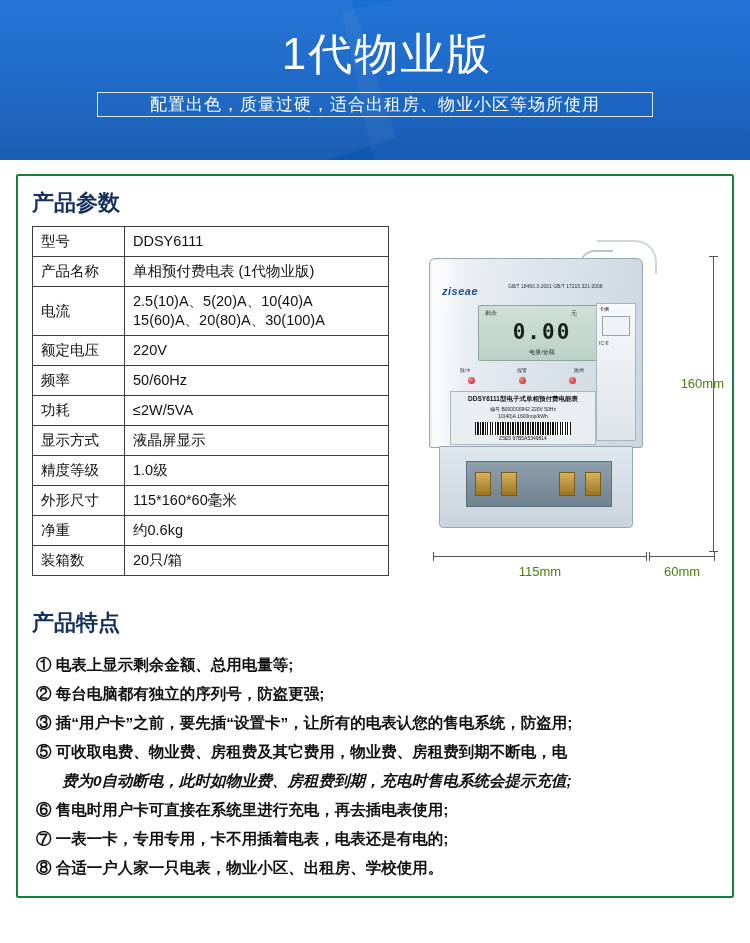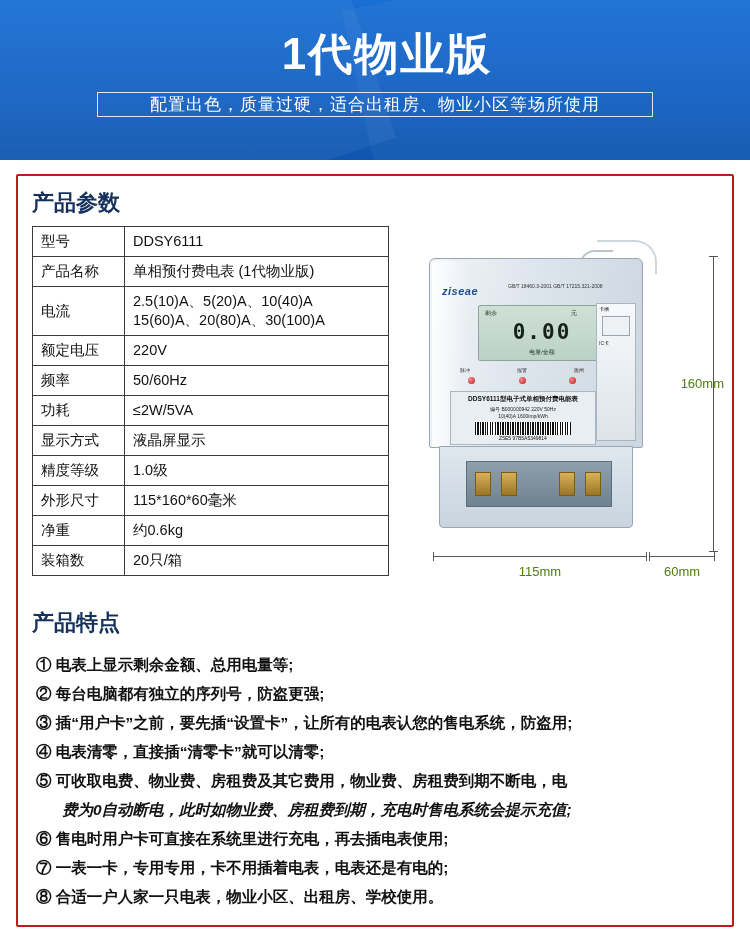--- a/index.html
+++ b/index.html
@@ -36,21 +36,21 @@
     background: rgba(255,255,255,0.04);
     transform: rotate(-12deg);
   }
   .header-title {
     position: relative;
     margin: 0;
     padding-top: 28px;
     text-align: center;
     font-size: 44px;
     line-height: 52px;
-    font-weight: bold;
+    font-weight: normal;
     color: #ffffff;
     letter-spacing: 2px;
     padding-left: 24px;
   }
   .header-sub-wrap {
     position: relative;
     margin: 12px auto 0;
     width: 556px;
     border: 1px solid rgba(255,255,255,0.85);
     height: 25px;
@@ -66,21 +66,21 @@
 
   
   .panel {
     position: relative;
     margin: 0;
     padding: 14px 16px 0 16px;
     width: 750px;
     background: #ffffff;
   }
   .section-box {
-    border: 2px solid #b91c1c;
+    border: 2px solid #15803d;
     border-radius: 2px;
     padding: 0;
   }
   .section-title {
     font-size: 22px;
     font-weight: bold;
     color: #15325c;
     padding: 12px 14px 8px 14px;
     margin: 0;
   }
@@ -442,21 +442,20 @@
         <div class="dim dim-h2">60mm</div>
         <div class="dim dim-v">160mm</div>
       </div>
     </div>
 
     <h2 class="section-title">产品特点</h2>
     <div class="features">
       <div class="feat-line">① 电表上显示剩余金额、总用电量等;</div>
       <div class="feat-line">② 每台电脑都有独立的序列号，防盗更强;</div>
       <div class="feat-line">③ 插“用户卡”之前，要先插“设置卡”，让所有的电表认您的售电系统，防盗用;</div>
-      <div class="feat-line">④ 电表清零，直接插“清零卡”就可以清零;</div>
       <div class="feat-line">⑤ 可收取电费、物业费、房租费及其它费用，物业费、房租费到期不断电，电</div>
       <div class="feat-cont">费为0自动断电，此时如物业费、房租费到期，充电时售电系统会提示充值;</div>
       <div class="feat-line">⑥ 售电时用户卡可直接在系统里进行充电，再去插电表使用;</div>
       <div class="feat-line">⑦ 一表一卡，专用专用，卡不用插着电表，电表还是有电的;</div>
       <div class="feat-line">⑧ 合适一户人家一只电表，物业小区、出租房、学校使用。</div>
     </div>
 
   </div>
 </div>
 

